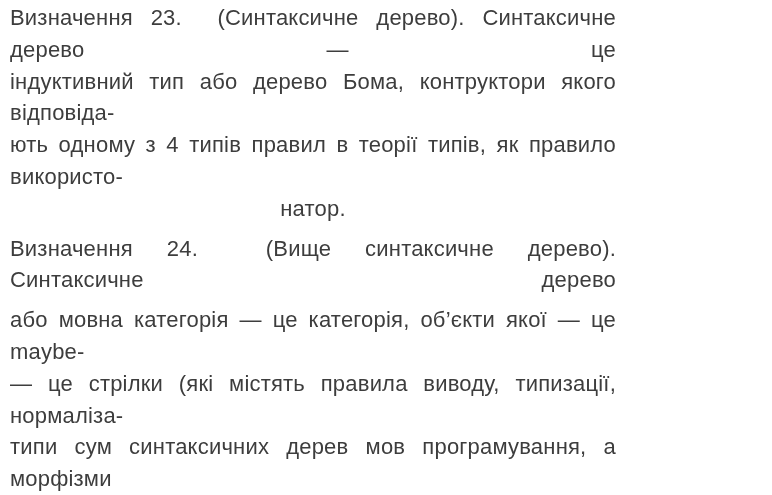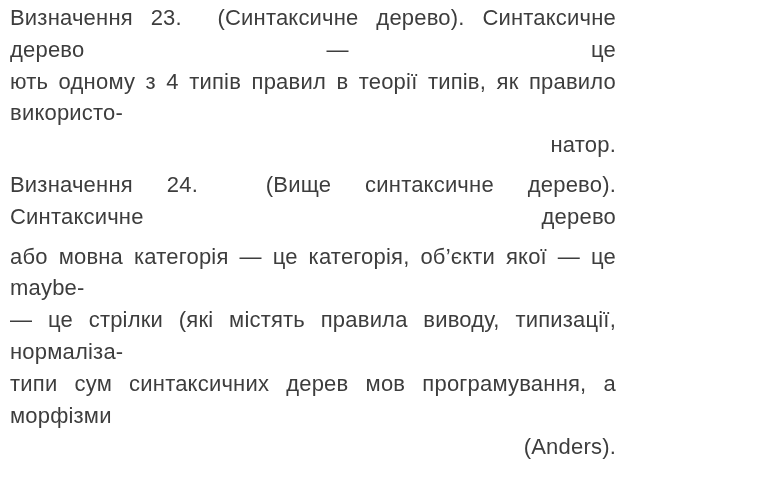--- a/index.html
+++ b/index.html
@@ -26,21 +26,21 @@
     margin-bottom: 0;
   }
   .line {
     font-family: "Liberation Sans", "DejaVu Sans", sans-serif;
     font-weight: 300;
     font-size: 22px;
     line-height: 31.8px;
     color: var(--text-color, #3d3d3d);
     letter-spacing: 0.2px;
     white-space: nowrap;
-    text-align: right;
+    text-align: center;
   }
   .line.just {
     text-align: justify;
     text-align-last: justify;
   }
   .seg {
     white-space: pre-wrap;
   }
   .math {
     font-family: "Liberation Serif", "DejaVu Serif", serif;
@@ -56,20 +56,21 @@
     letter-spacing: 0;
     vertical-align: -0.25em;
   }
 </style>
 </head>
 <body style="--bg-color: #ffffff; --text-color: #3d3d3d; --math-color: #2e2e2e;">
 
 <div class="page" id="doc">
     <div class="para">
       <div class="line just"><span class="seg">Визначення 23.&nbsp; (Синтаксичне дерево). Синтаксичне дерево — це</span></div>
+      <div class="line just"><span class="seg">індуктивний тип або дерево Бома, контруктори якого відповіда-</span></div>
       <div class="line just"><span class="seg">ють одному з 4 типів правил в теорії типів, як правило використо-</span></div>
       <div class="line"><span class="seg">натор.</span></div>
     </div>
     <div class="para">
       <div class="line just"><span class="seg">Визначення 24.&nbsp; (Вище синтаксичне дерево). Синтаксичне дерево</span></div>
     </div>
     <div class="para">
       <div class="line just"><span class="seg">або мовна категорія — це категорія, об’єкти якої — це maybe-</span></div>
       <div class="line just"><span class="seg">— це стрілки (які містять правила виводу, типизації, нормаліза-</span></div>
       <div class="line just"><span class="seg">типи сум синтаксичних дерев мов програмування, а морфізми</span></div>

